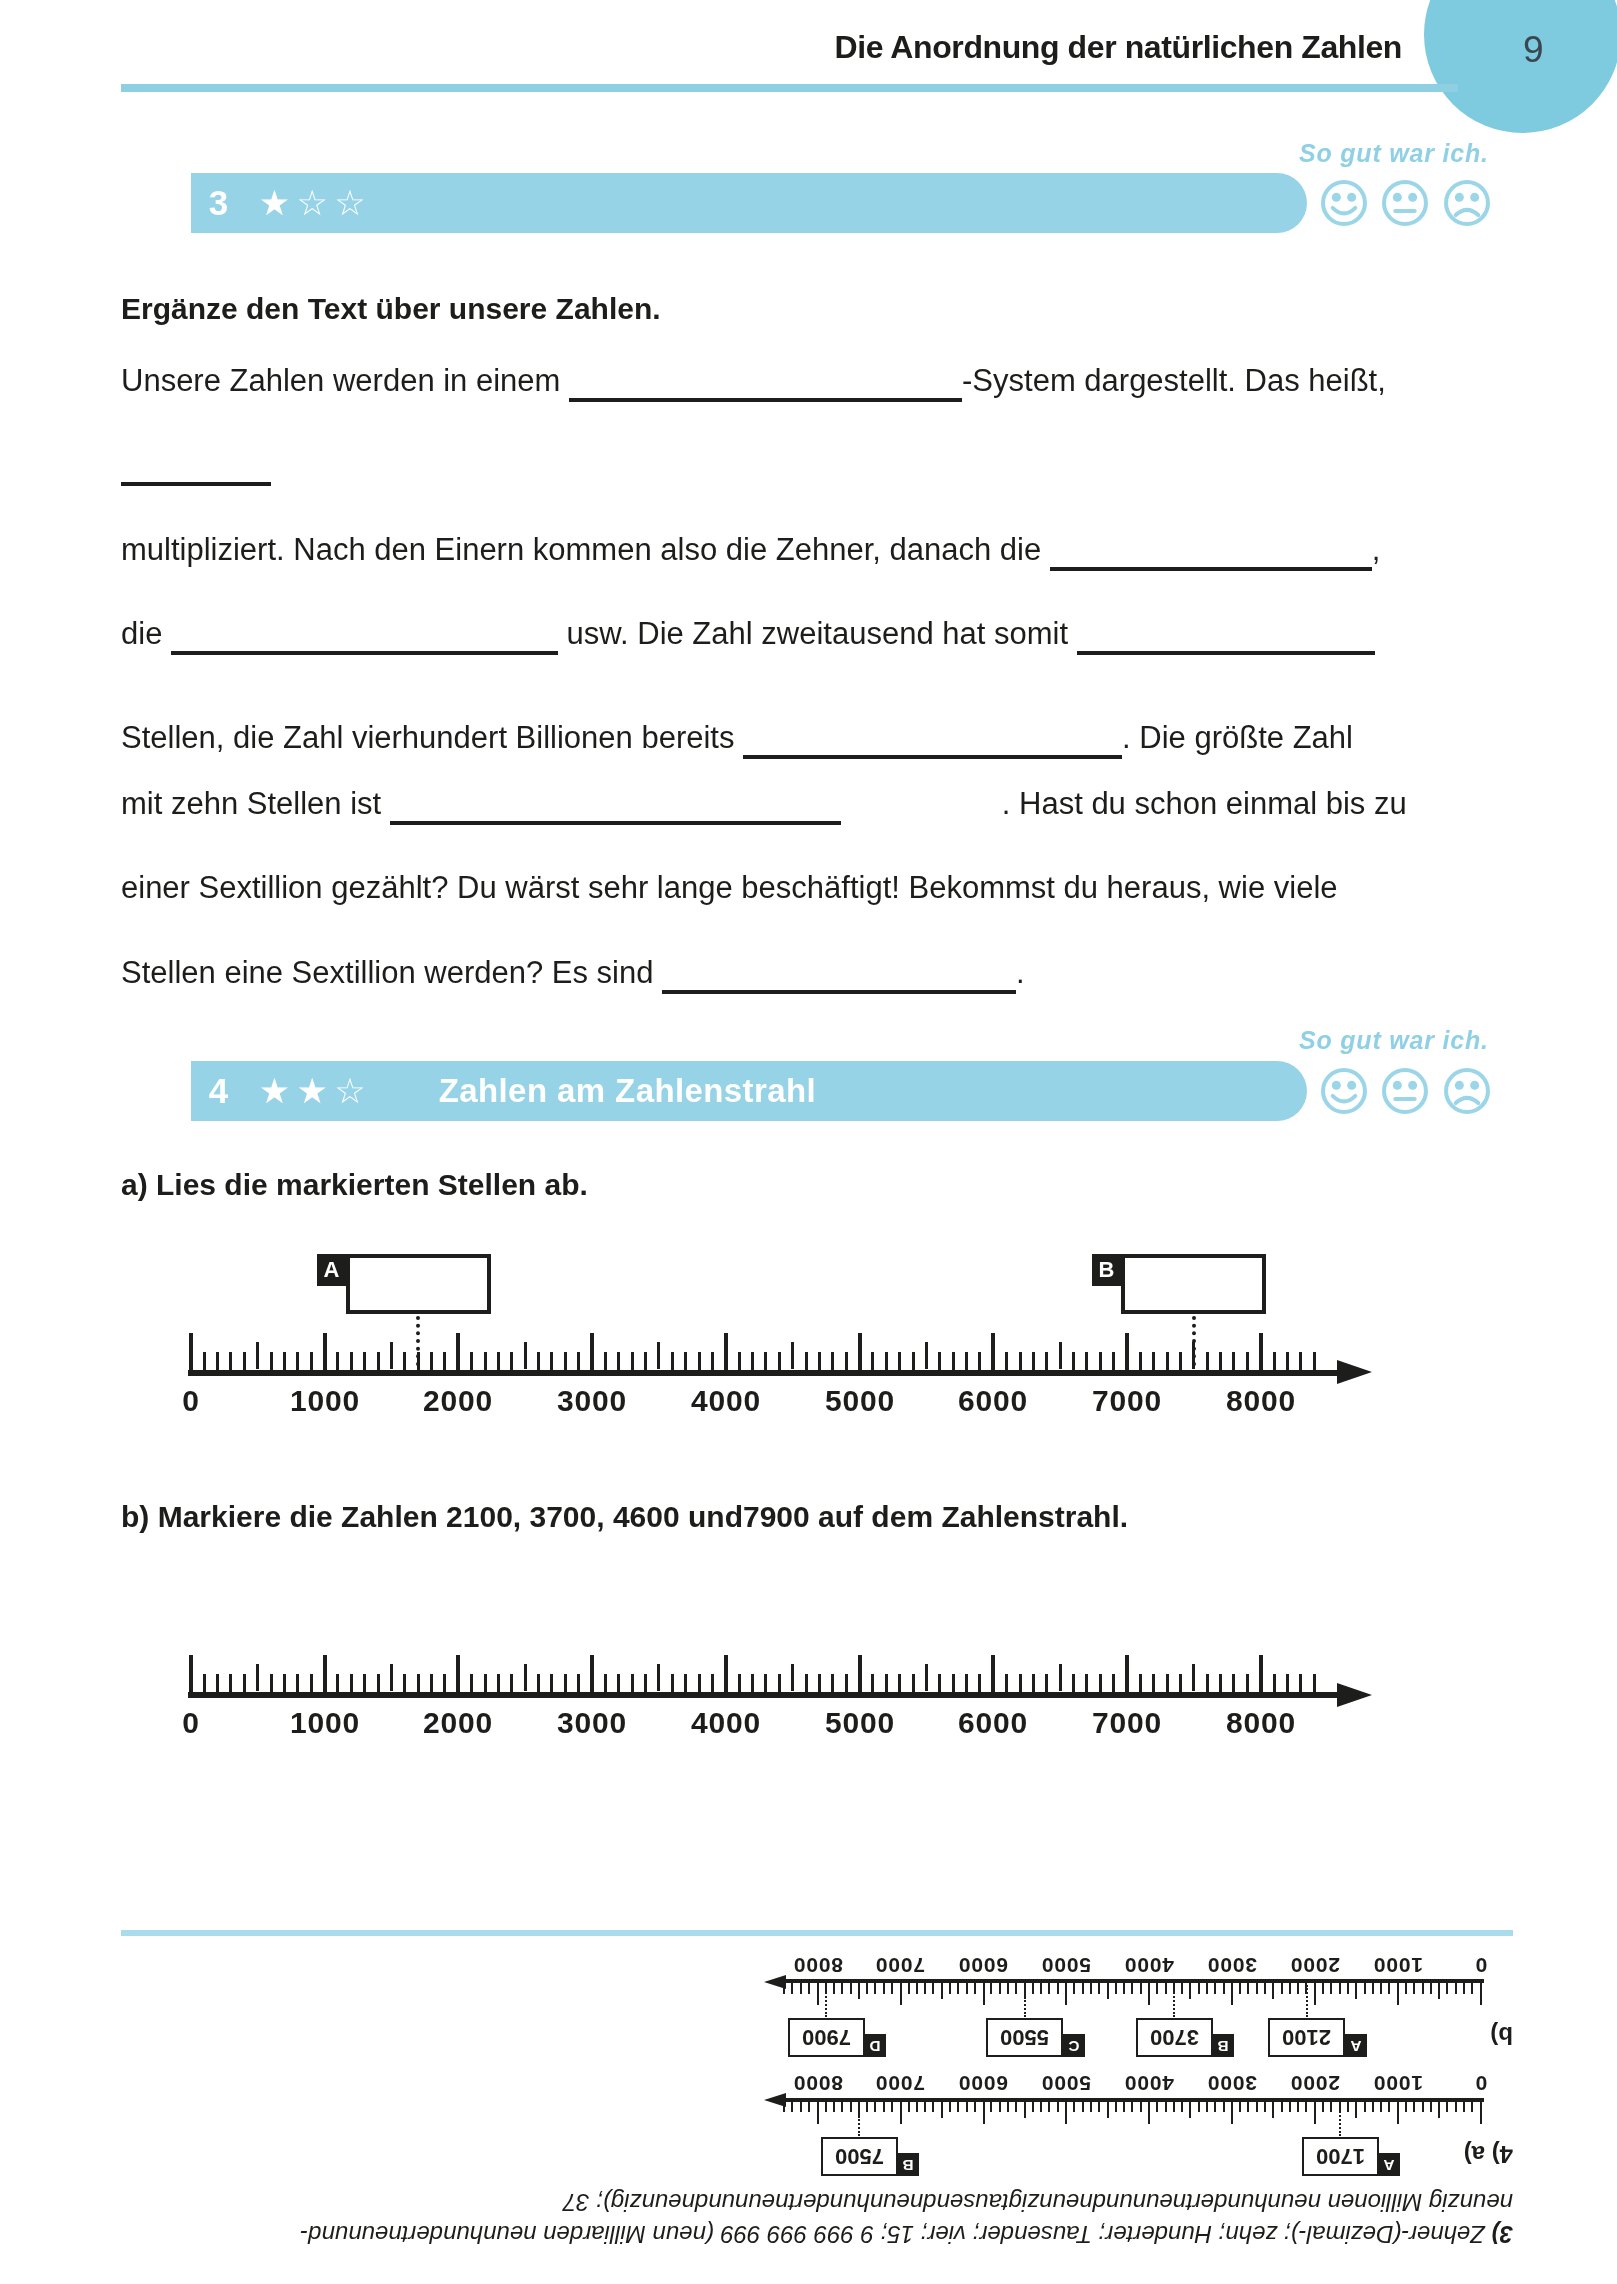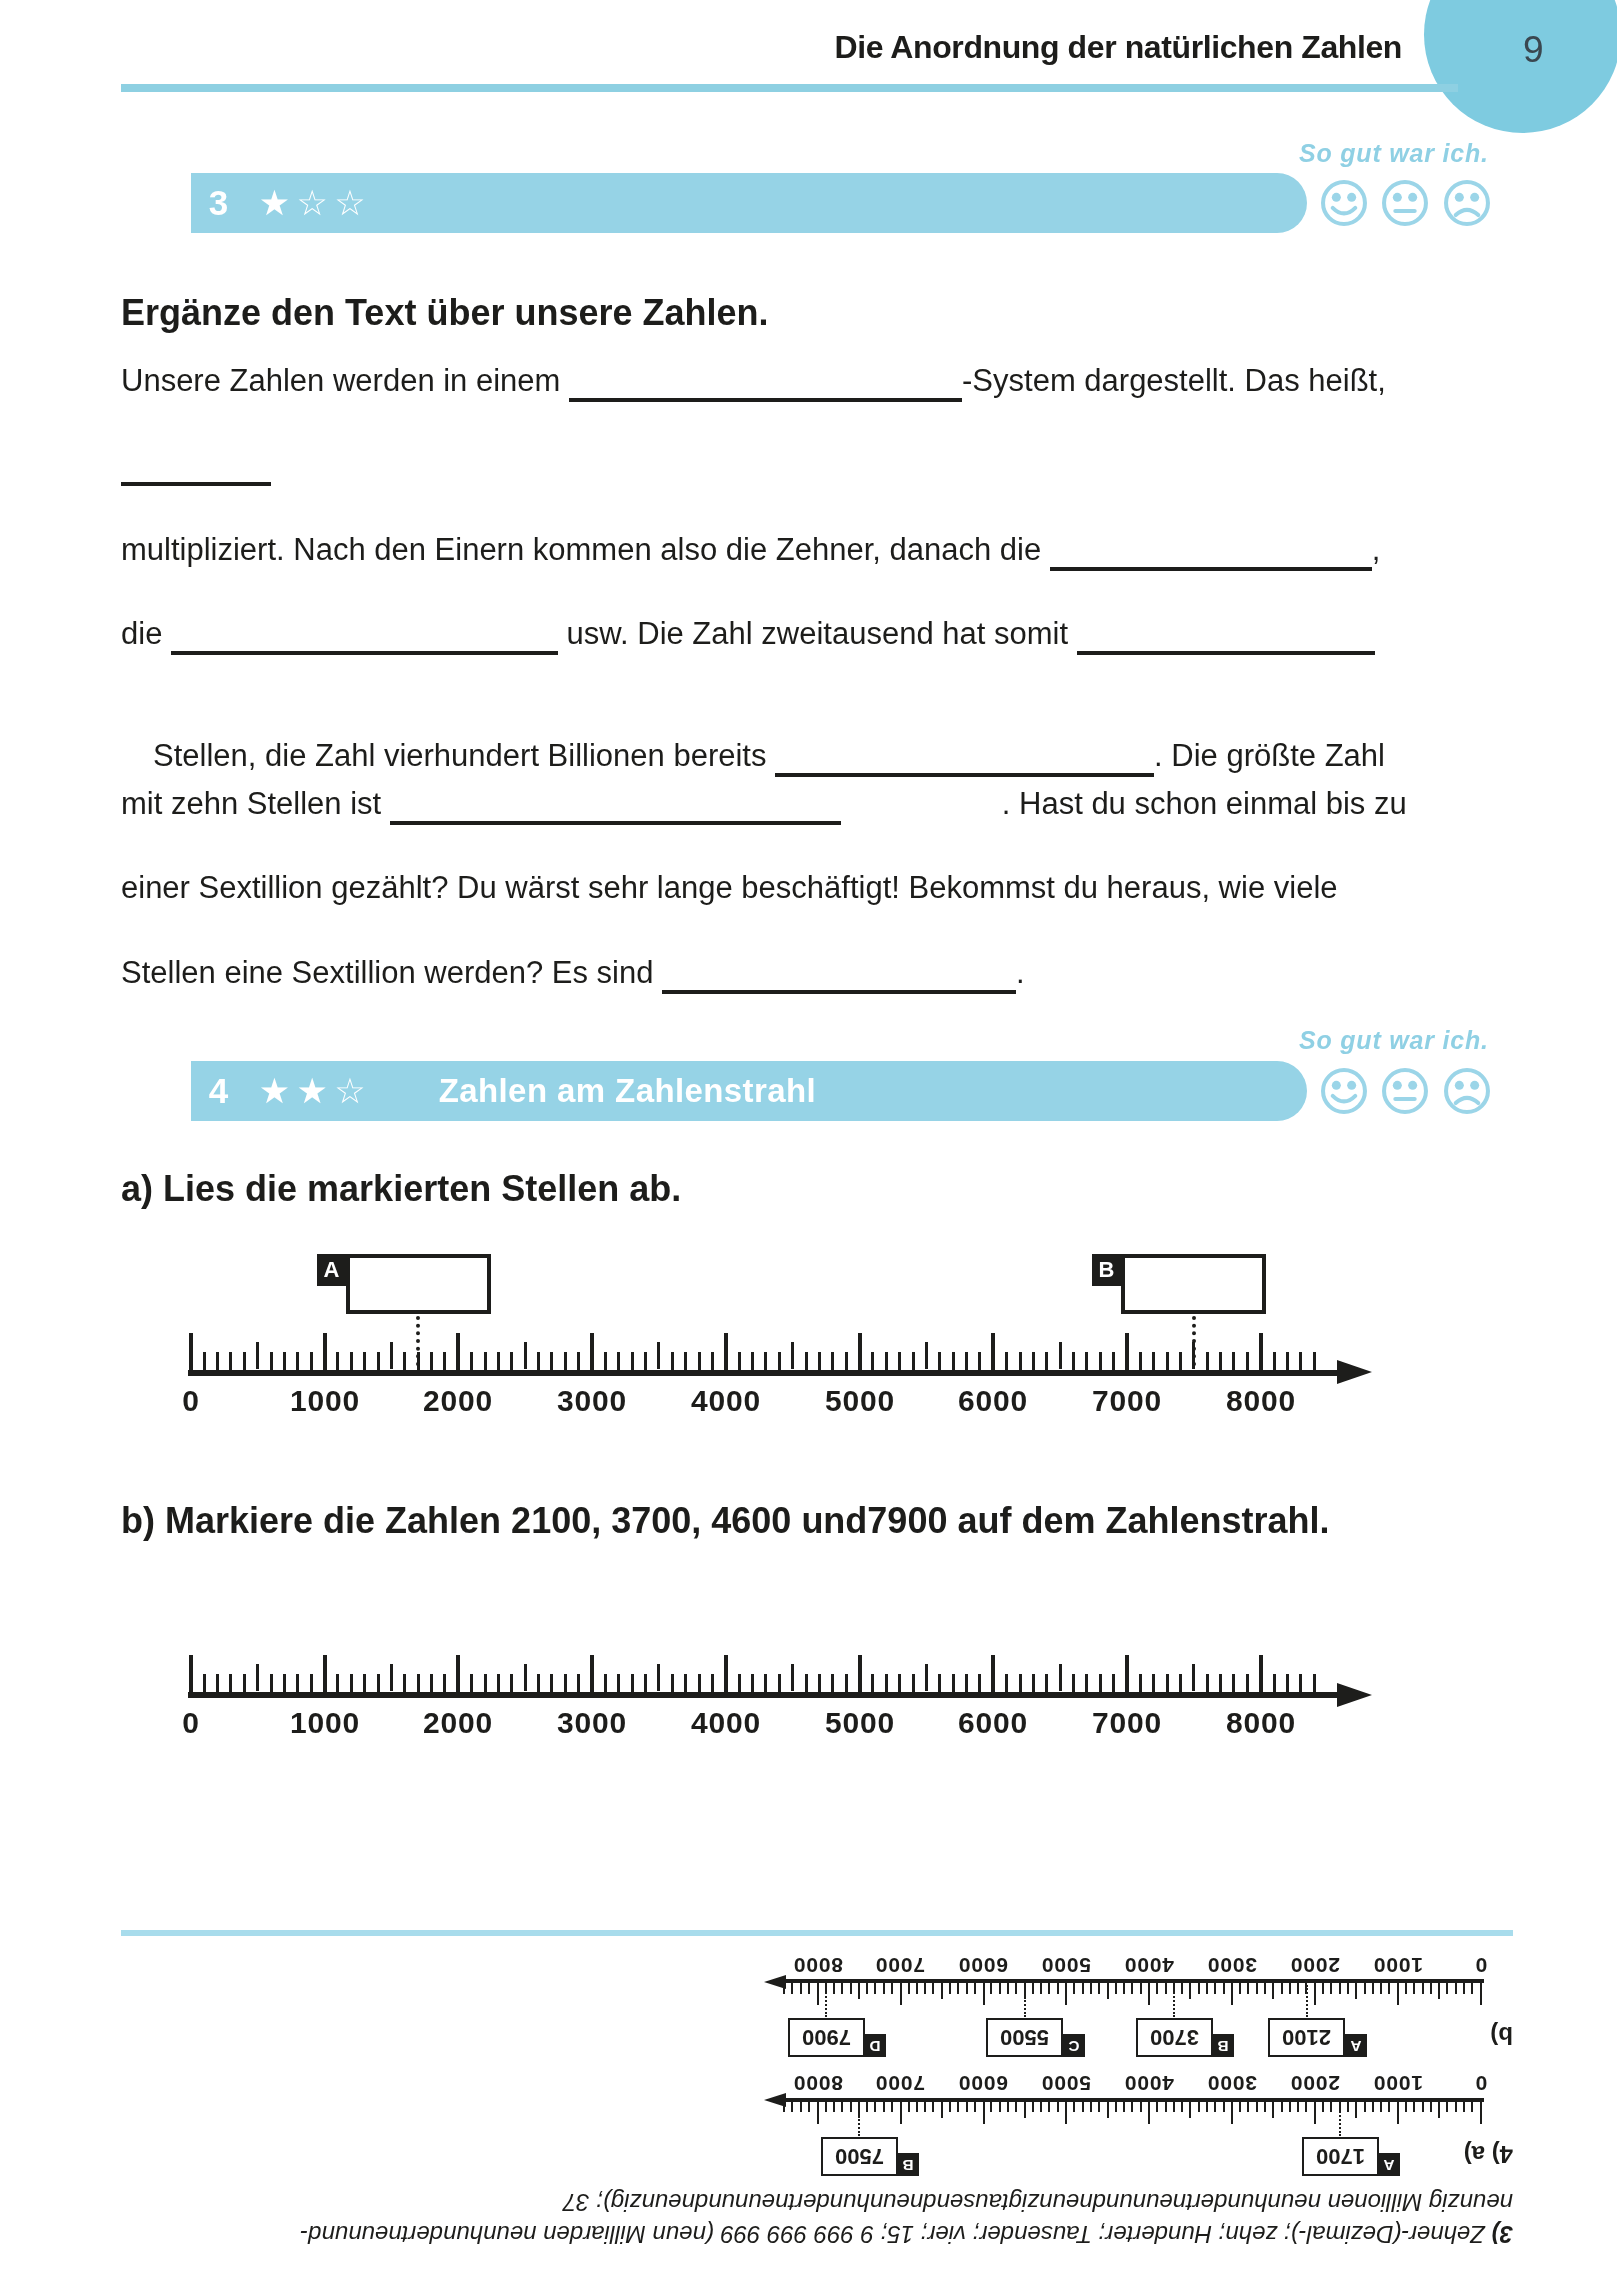--- a/index.html
+++ b/index.html
@@ -14,21 +14,21 @@
   
   .rating-label{font-size:25px;font-style:italic;letter-spacing:0.8px;font-weight:bold;}
   .smiley-row{display:flex;gap:11.3px;}
   
   .banner{left:191px;width:1116px;height:60px;border-radius:0 30px 30px 0;color:#fff;
           display:flex;align-items:center;}
   .banner .num{margin-left:17.7px;width:50px;font-size:35px;font-weight:bold;}
   .banner .stars{width:153px;font-size:35px;letter-spacing:6.4px;}
   .banner .btitle{margin-left:27px;font-size:33px;font-weight:bold;letter-spacing:0.4px;}
   
-  .bold-line{font-size:36px;font-weight:bold;}
+  .bold-line{font-size:30px;font-weight:bold;}
   .cloze-line{position:absolute;left:121px;width:1402px;font-size:31px;white-space:nowrap;}
   .cloze-blank{display:inline-block;border-bottom:4px solid #1d1d1b;height:32px;vertical-align:-11.3px;}
   .cloze-gap{display:inline-block;height:32px;vertical-align:-11.3px;}
   
   .nl-ruler{position:absolute;background:#1d1d1b;}
   .nl-arrow{position:absolute;width:0;height:0;}
   .nl-tick{position:absolute;background:#1d1d1b;}
   .nl-label{position:absolute;transform:translateX(-50%);font-weight:bold;letter-spacing:0.8px;}
   .marker-box{position:absolute;background:#fff;border:4px solid #1d1d1b;box-sizing:border-box;
               display:flex;align-items:center;justify-content:center;font-weight:bold;}
@@ -76,21 +76,21 @@
   <span class="num">3</span>
   <span class="stars">★☆☆</span>
 </div>
 
 <div class="abs bold-line" style="left:121px;top:292px;">Ergänze den Text über unsere Zahlen.</div>
 <div id="cloze">
     <div class="cloze-line" style="top: 363px;"><span>Unsere Zahlen werden in einem </span><span class="cloze-blank" style="width: 393px;"></span><span>-System dargestellt. Das heißt,</span></div>
     <div class="cloze-line" style="top: 447px;"><span class="cloze-blank" style="width: 150px;"></span></div>
     <div class="cloze-line" style="top: 532px;"><span>multipliziert. Nach den Einern kommen also die Zehner, danach die </span><span class="cloze-blank" style="width: 322px;"></span><span>,</span></div>
     <div class="cloze-line" style="top: 616px;"><span>die </span><span class="cloze-blank" style="width: 387px;"></span><span> usw. Die Zahl zweitausend hat somit </span><span class="cloze-blank" style="width: 298px;"></span></div>
-    <div class="cloze-line" style="top: 738px; margin-left: 32px;"><span>Stellen, die Zahl vierhundert Billionen bereits </span><span class="cloze-blank" style="width: 379px;"></span><span>. Die größte Zahl</span></div>
+    <div class="cloze-line" style="top: 720px;"><span>Stellen, die Zahl vierhundert Billionen bereits </span><span class="cloze-blank" style="width: 379px;"></span><span>. Die größte Zahl</span></div>
     <div class="cloze-line" style="top: 786px;"><span>mit zehn Stellen ist </span><span class="cloze-blank" style="width: 451px;"></span><span class="cloze-gap" style="width: 161px;"></span><span>. Hast du schon einmal bis zu</span></div>
     <div class="cloze-line" style="top: 870px;"><span>einer Sextillion gezählt? Du wärst sehr lange beschäftigt! Bekommst du heraus, wie viele</span></div>
     <div class="cloze-line" style="top: 955px;"><span>Stellen eine Sextillion werden? Es sind </span><span class="cloze-blank" style="width: 354px;"></span><span>.</span></div>
   </div>
 
 <div class="abs rating-label" style="left: 1299px; top: 1026px; color: rgb(143, 208, 228);">So gut war ich.</div>
 <div class="abs smiley-row" style="left:1319px;top:1066px;" id="smileys-2">
     <svg width="50" height="50" viewBox="0 0 62 62">
       <circle cx="31" cy="31" r="26" fill="none" stroke="#9bd5e8" stroke-width="5"></circle>
       <circle cx="21.5" cy="24" r="5.6" fill="#9bd5e8"></circle>

